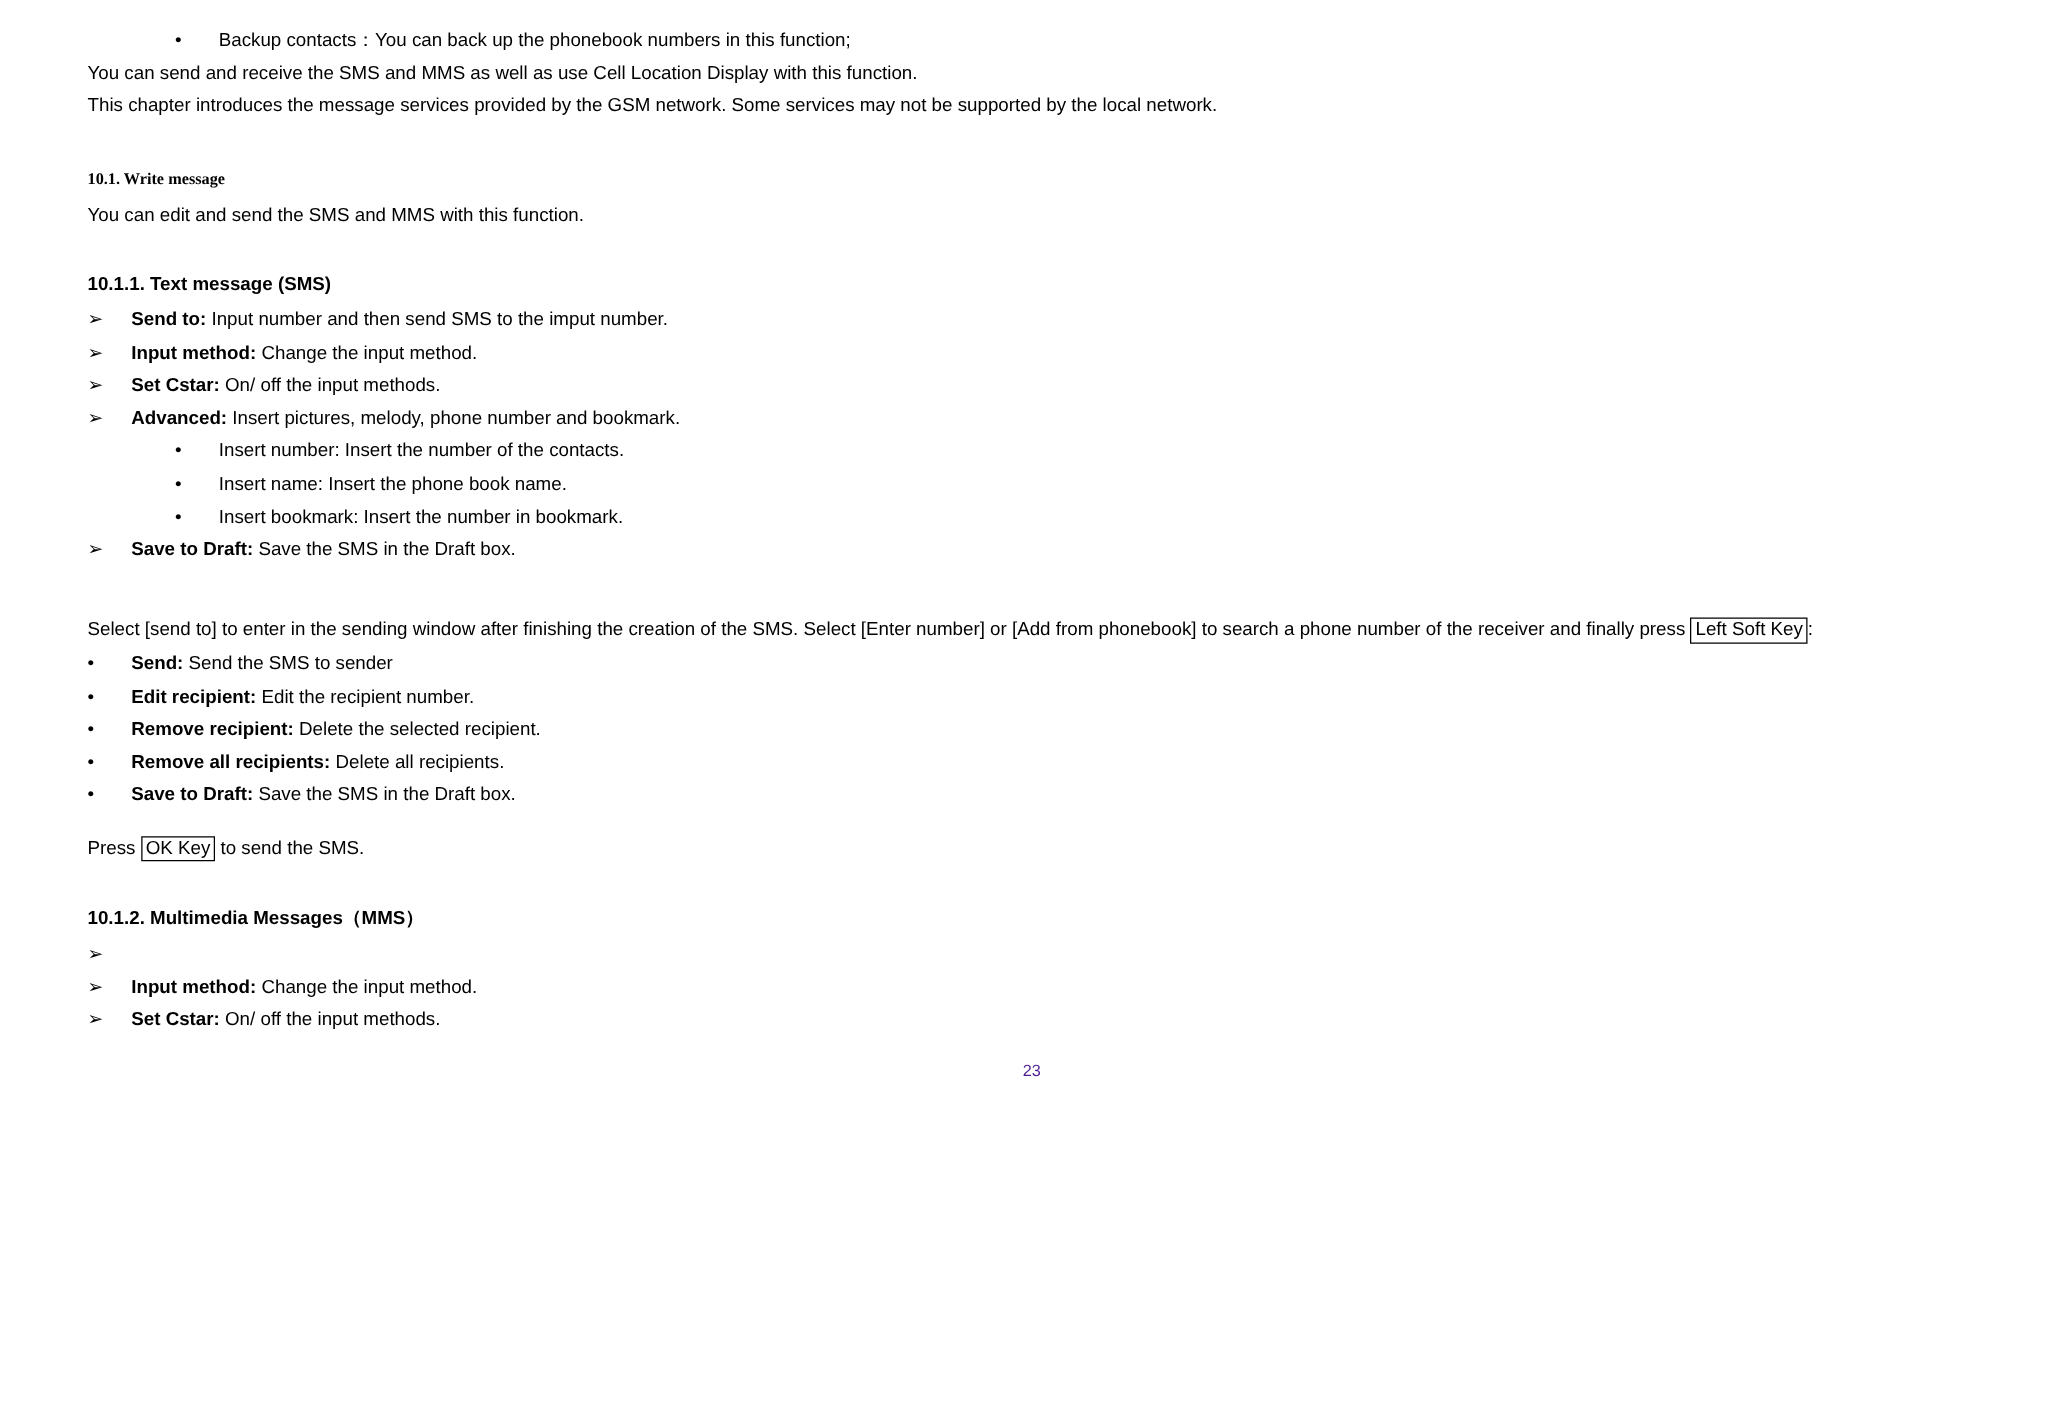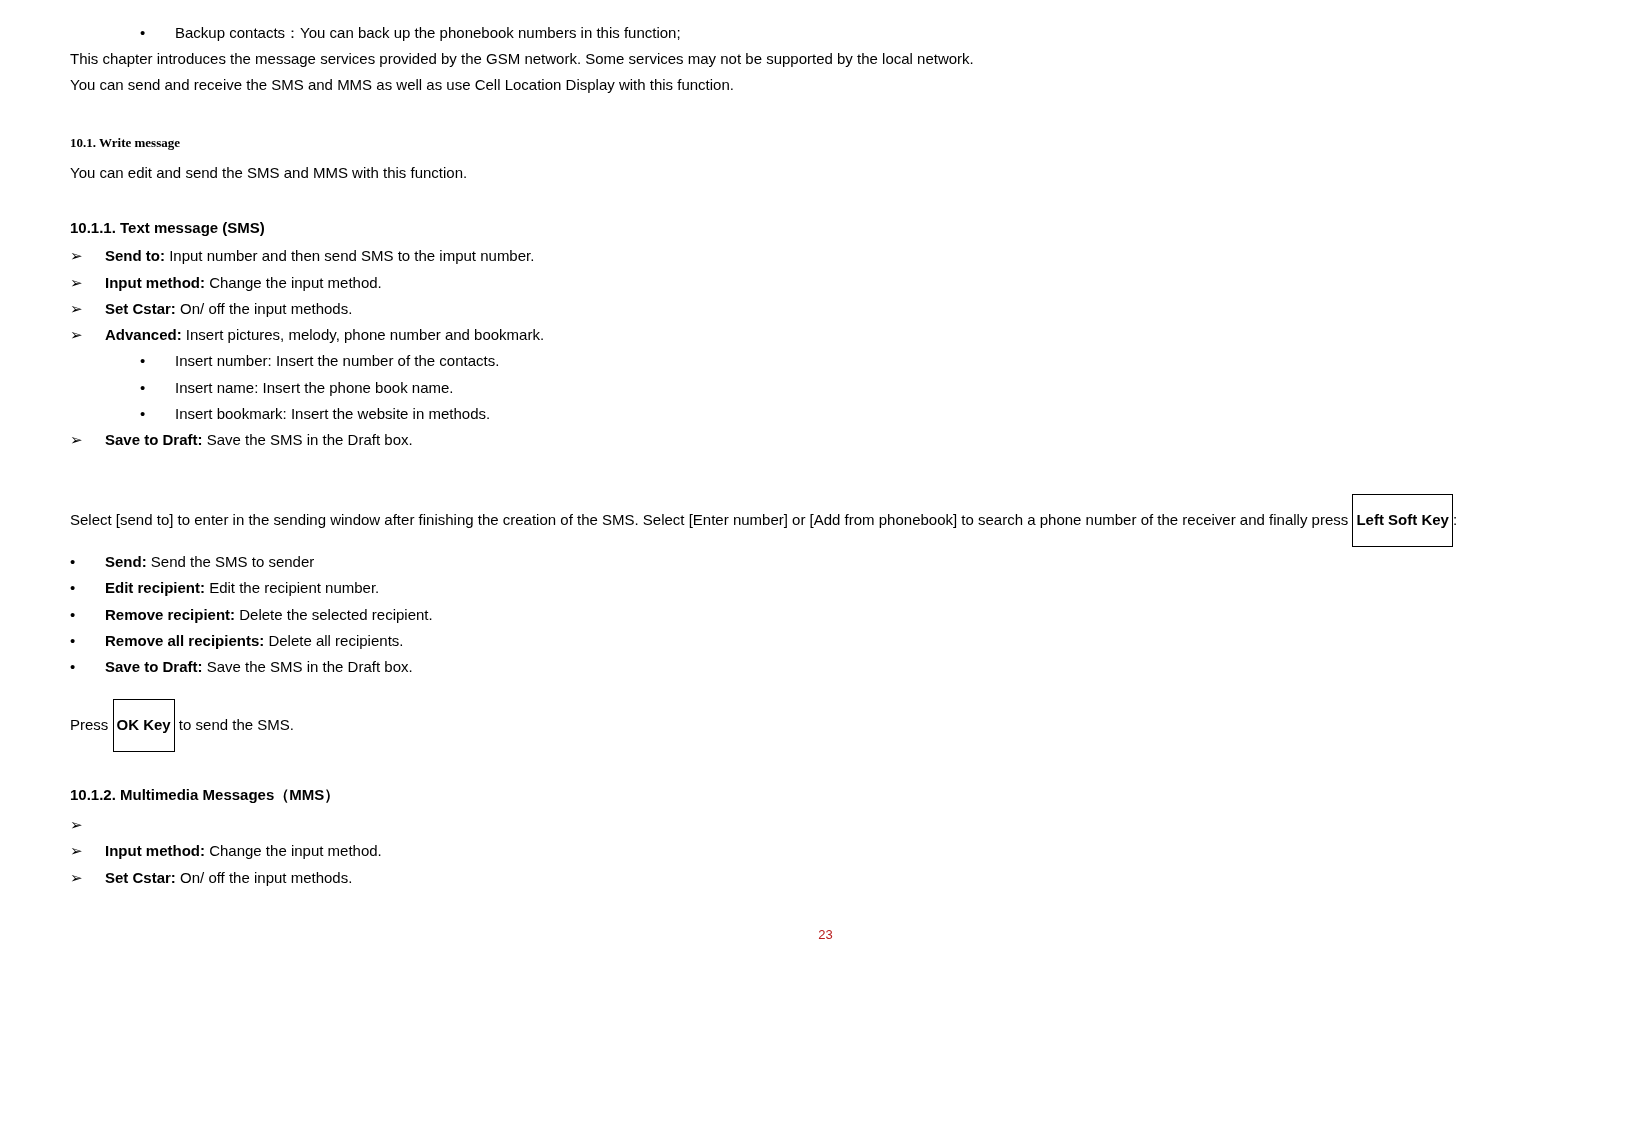--- a/index.html
+++ b/index.html
@@ -54,32 +54,32 @@
     font-family: Liberation Serif, serif;
   }
   .h3 {
     font-size: 15px;
     font-weight: 700;
     margin-top: 34px;
     margin-bottom: 8px;
   }
   .key-box {
     border: 1.4px solid #000000;
-    padding: 16px 3px;
-    font-weight: 700;
+    padding: 0 3px;
+    font-weight: 400;
     display: inline-block;
     line-height: 1.25;
     margin-top: 18px;
   }
   .spacer-md { height: 20px; }
   .page-num {
     text-align: center;
-    color: #b91c1c;
+    color: #4c1d95;
     font-size: 13px;
-    margin-top: 38px;
+    margin-top: 22px;
   }
   .chev-row { padding-left: 0; }
   .chev-row .chevron {
     padding-left: 0;
     width: 35px;
     text-align: left;
   }
   .dot-l1 .bullet-dot {
     width: 35px;
     padding-left: 0;
@@ -100,22 +100,22 @@
 
 <div class="page">
 
   <div class="bullet-row first-bullet">
     <span class="bullet-dot">•</span>
     <span class="text">
       <span>Backup contacts：</span><span>You can back up the phonebook numbers in this function;</span>
     </span>
   </div>
 
+  <div class="para">You can send and receive the SMS and MMS as well as use Cell Location Display with this function.</div>
   <div class="para">This chapter introduces the message services provided by the GSM network. Some services may not be supported by the local network.</div>
-  <div class="para">You can send and receive the SMS and MMS as well as use Cell Location Display with this function.</div>
 
   <div class="h2">10.1.   Write message</div>
   <div class="para">You can edit and send the SMS and MMS with this function.</div>
 
   <div class="h3">10.1.1. Text message (SMS)</div>
 
   <div class="bullet-row chev-row">
     <span class="chevron">➢</span>
     <span class="text"><span class="bold">Send to: </span><span>Input number and then send SMS to the imput number.</span></span>
   </div>
@@ -135,21 +135,21 @@
   <div class="bullet-row sub-bullet">
     <span class="bullet-dot">•</span>
     <span class="text">Insert number: Insert the number of the contacts.</span>
   </div>
   <div class="bullet-row sub-bullet">
     <span class="bullet-dot">•</span>
     <span class="text">Insert name: Insert the phone book name.</span>
   </div>
   <div class="bullet-row sub-bullet">
     <span class="bullet-dot">•</span>
-    <span class="text">Insert bookmark: Insert the website in methods.</span>
+    <span class="text">Insert bookmark: Insert the number in bookmark.</span>
   </div>
 
   <div class="bullet-row chev-row">
     <span class="chevron">➢</span>
     <span class="text"><span class="bold">Save to Draft: </span><span>Save the SMS in the Draft box.</span></span>
   </div>
 
   <div class="spacer-md"></div>
 
   <div class="para">

